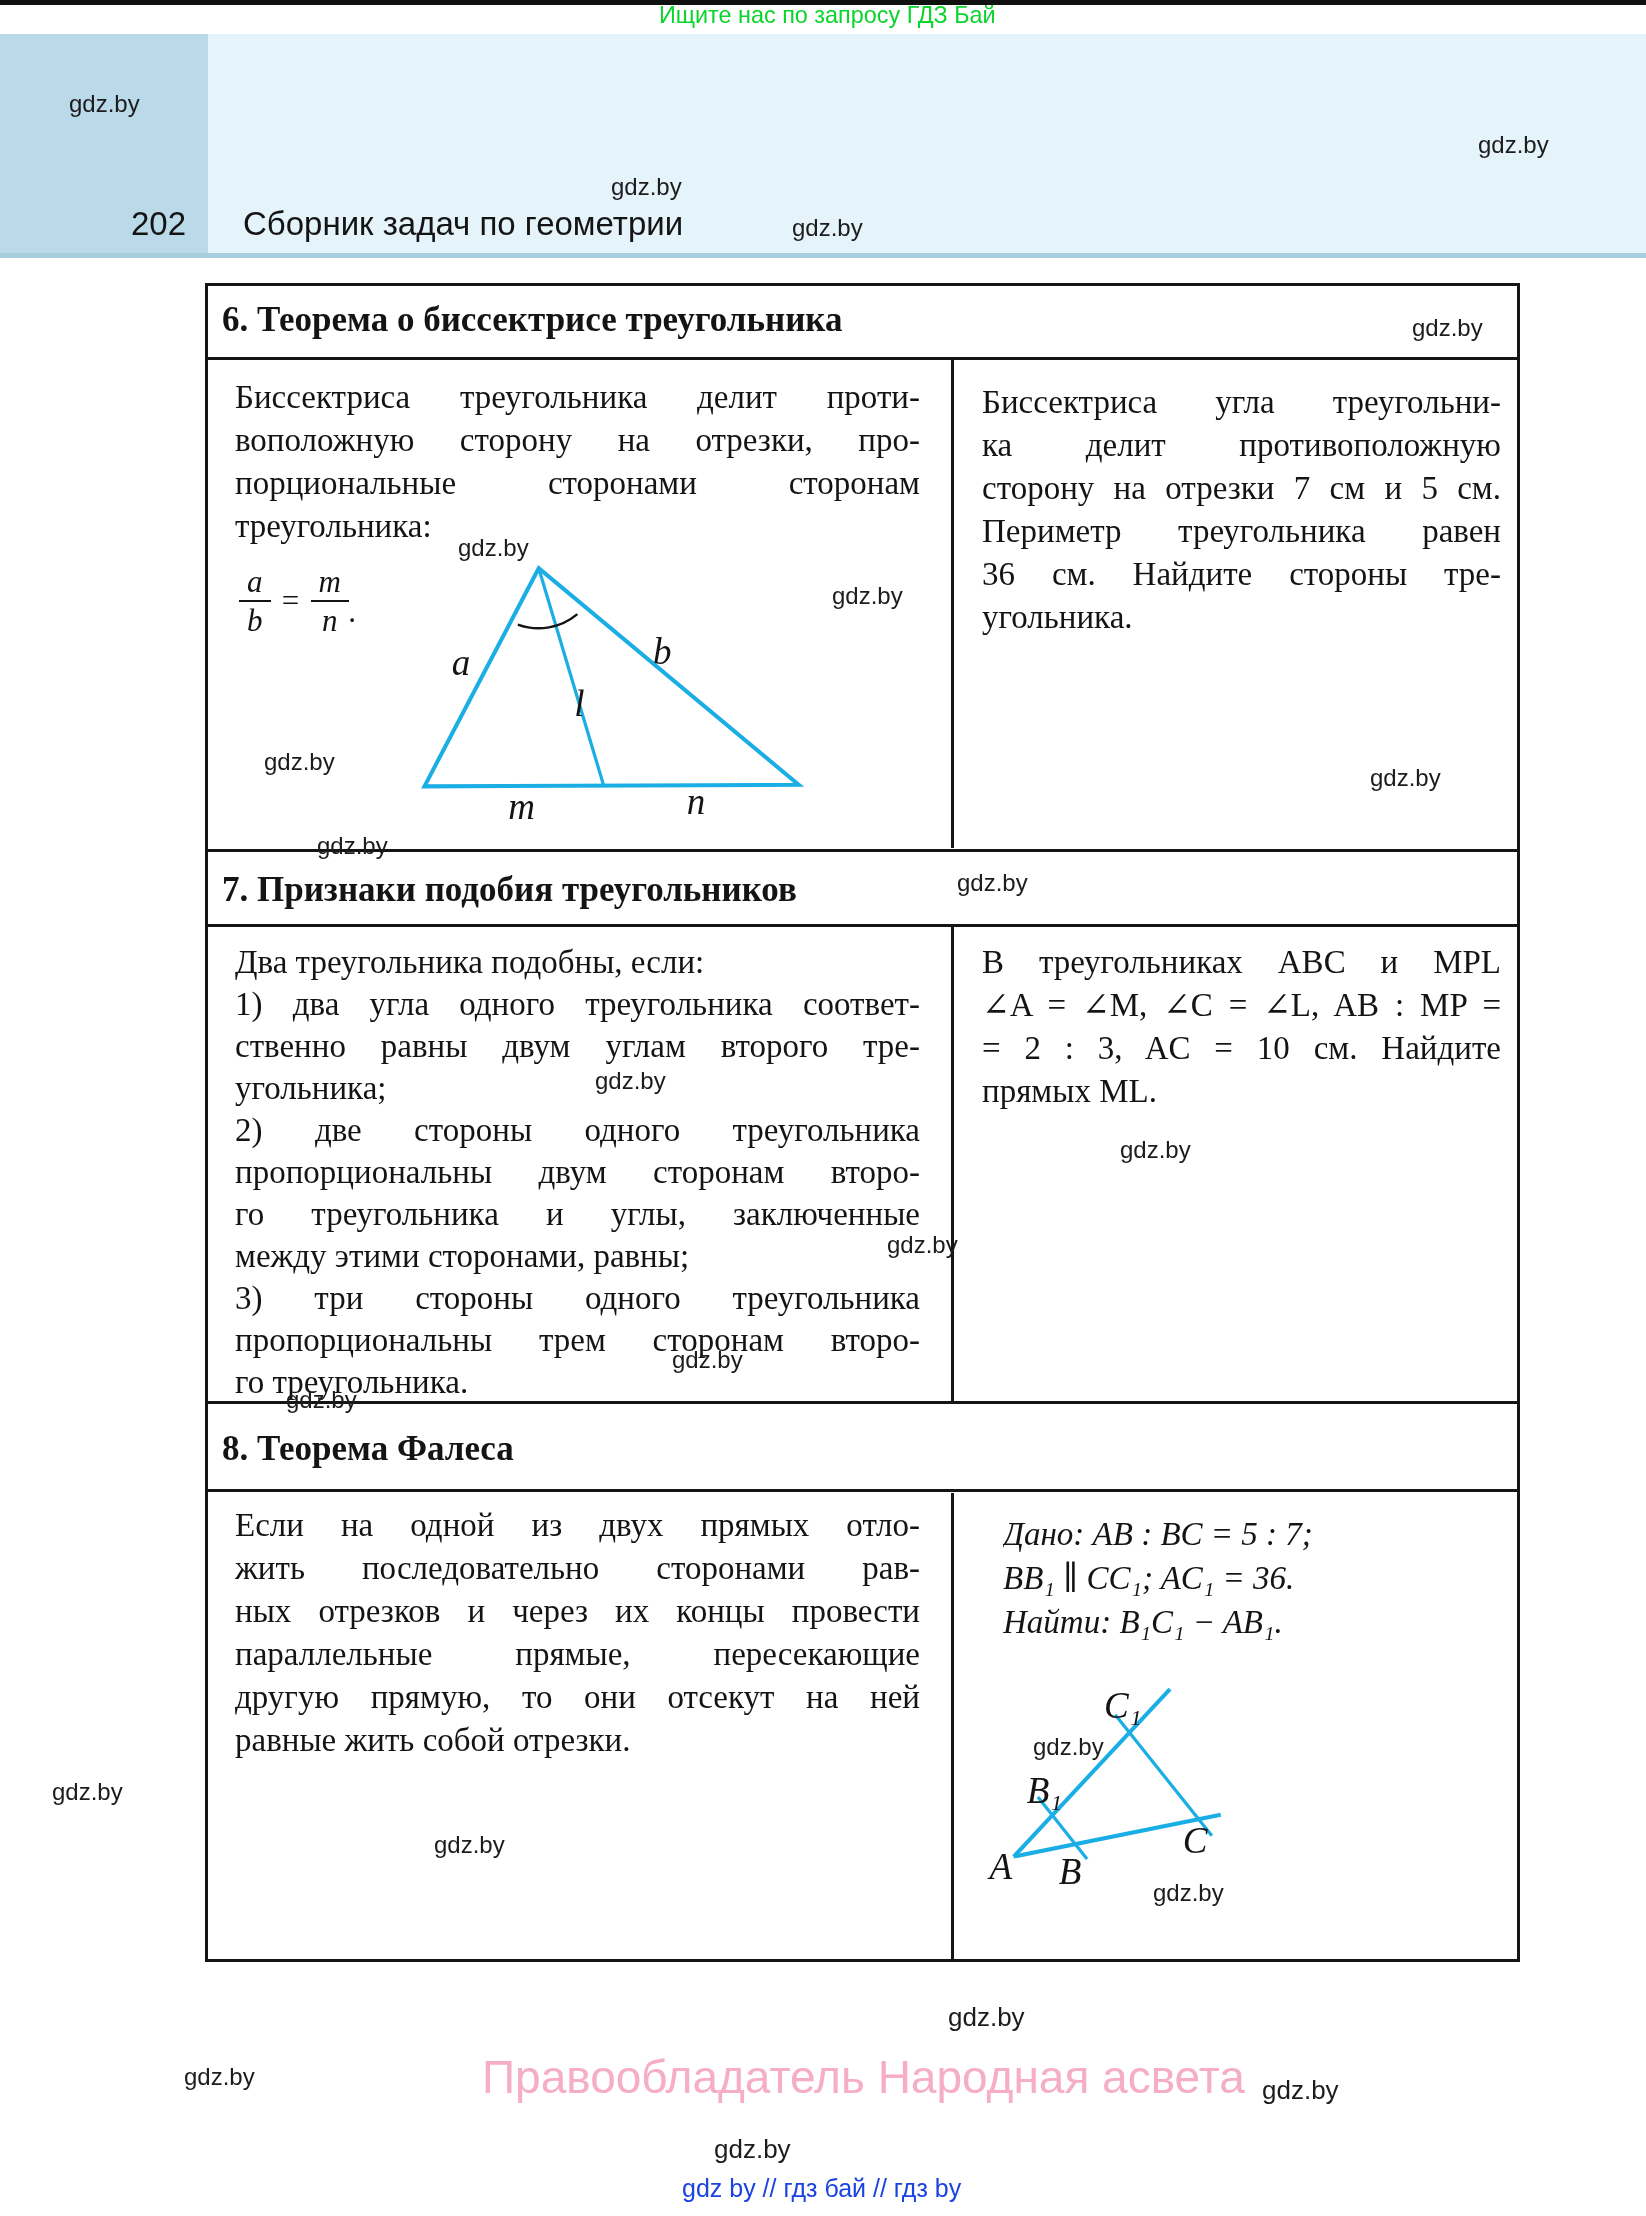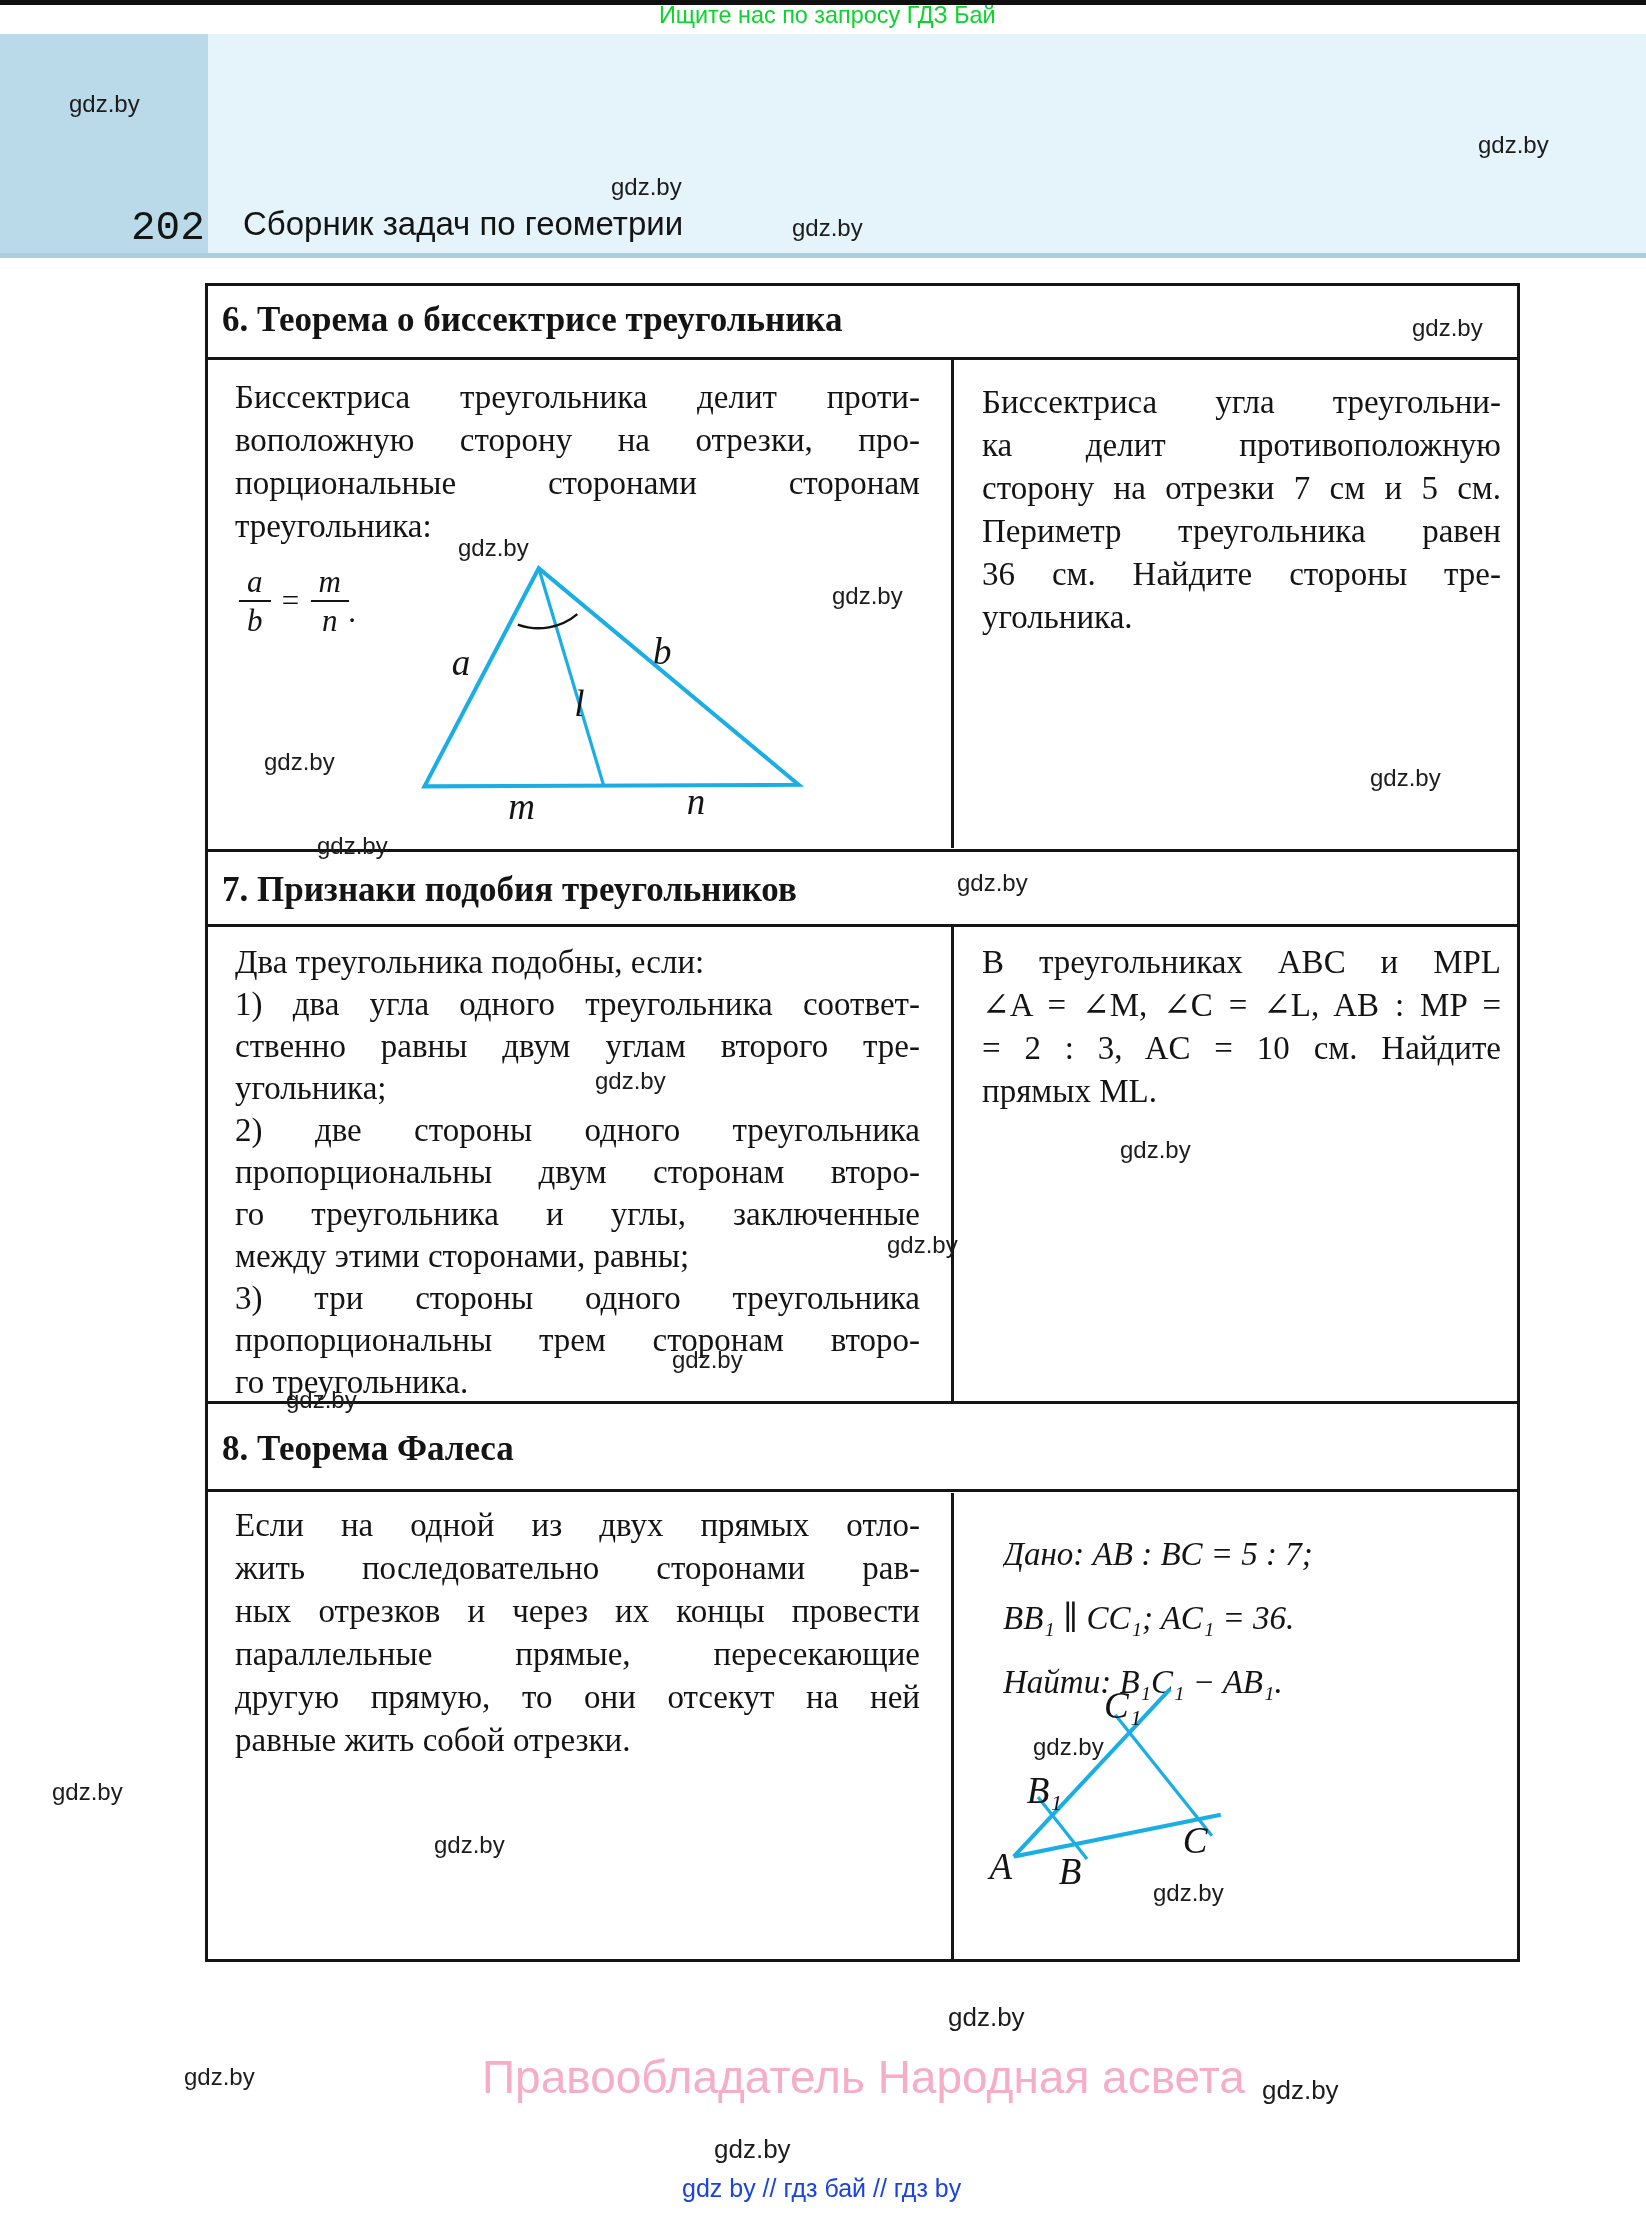--- a/index.html
+++ b/index.html
@@ -6,41 +6,41 @@
   #page{position:relative;width:1647px;height:2216px;background:#ffffff;overflow:hidden;
         font-family:"Liberation Serif","DejaVu Serif",serif;color:#141414;}
   
   #top-strip{position:absolute;left:0;top:0;width:1647px;height:4.8px;background:#101010;}
   
   #promo{position:absolute;left:659px;top:1.6px;font-family:"Liberation Sans","DejaVu Sans",sans-serif;
          font-size:23.4px;white-space:nowrap;}
   
   #band{position:absolute;left:0;top:34px;width:1647px;height:219px;border-bottom:5.6px solid #a9cedf;}
   #band-left{position:absolute;left:0;top:0;width:208px;height:100%;}
-  #page-number{position:absolute;left:131px;top:205px;font-family:Liberation Mono, monospace;
-               font-size:41px;}
+  #page-number{position:absolute;left:131px;top:205px;font-family:Liberation Sans, sans-serif;
+               font-size:33px;}
   #book-title{position:absolute;left:243px;top:205px;font-family:"Liberation Sans","DejaVu Sans",sans-serif;
               font-size:33px;white-space:nowrap;}
   
   .wm{position:absolute;font-family:"Liberation Sans","DejaVu Sans",sans-serif;font-size:24px;
       color:#1c1c1c;white-space:nowrap;}
   .wm.big{font-size:26px;}
   
   #tbl-border{position:absolute;left:205px;top:283px;width:1315px;height:1679px;
               border:3.2px solid #151515;box-sizing:border-box;}
   .hline{position:absolute;left:208px;width:1312px;height:3.2px;background:#151515;}
   .vseg{position:absolute;left:951px;width:3.2px;background:#151515;}
   .sec-title{position:absolute;left:222px;font-weight:bold;font-size:35px;white-space:nowrap;}
   .cell{position:absolute;font-size:33px;}
   .tline{text-align:justify;text-align-last:justify;overflow:hidden;white-space:normal;}
   .lh53 .tline{height:43px;line-height:43px;}
   .lh52 .tline{height:42px;line-height:42px;}
   .tline.last{text-align-last:left;}
   .given{font-style:italic;font-family:"Liberation Serif","DejaVu Serif",serif;}
-  .given .tline{text-align:center;text-align-last:left;height:44px;line-height:44px;margin-top:20px;}
+  .given .tline{text-align:center;text-align-last:left;height:44px;line-height:44px;}
   
   #formula{position:absolute;left:239px;top:566px;display:flex;align-items:center;
            font-style:italic;font-size:31px;}
   .frac{display:inline-block;text-align:center;}
   .frac .num{display:block;border-bottom:2.4px solid #141414;padding:0 8px 2.4px;line-height:32px;}
   .frac .den{display:block;padding-top:2.4px;line-height:32px;}
   .feq{padding:0 11.3px;font-style:normal;}
   .fper{transform:translateY(11.3px);}
   svg{position:absolute;overflow:visible;}
   .figlabel{font-family:"Liberation Serif","DejaVu Serif",serif;font-style:italic;font-size:46px;fill:#141414;}

